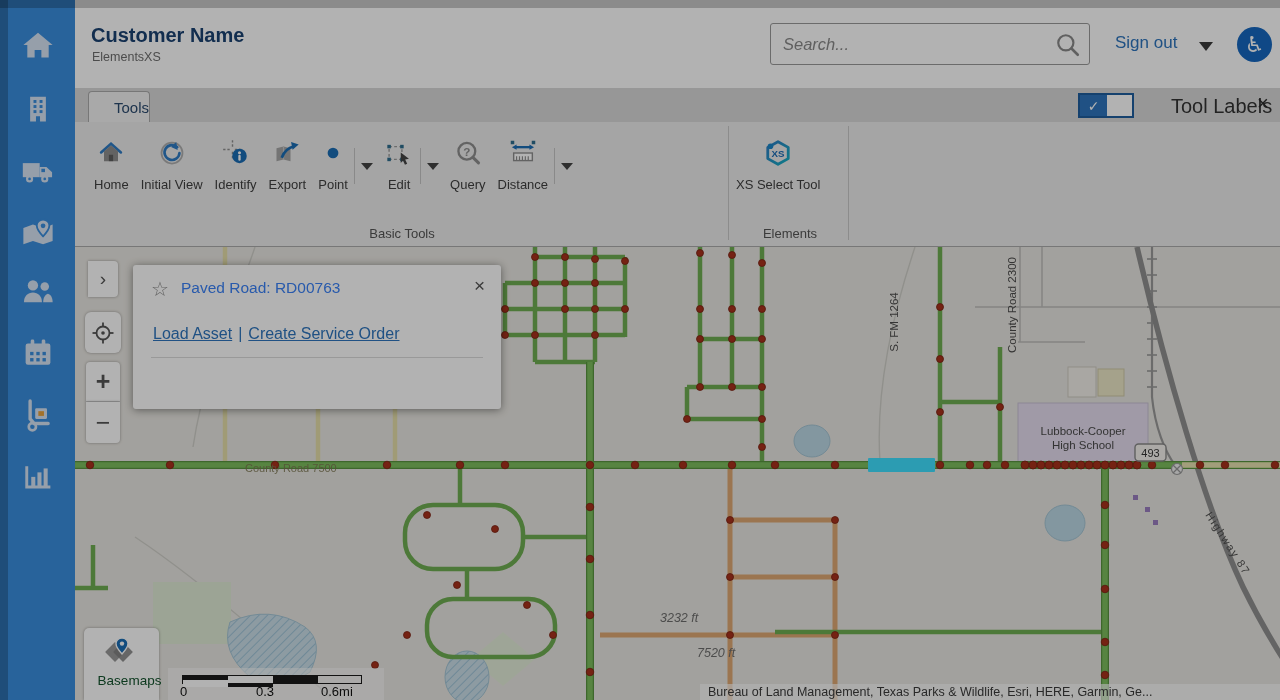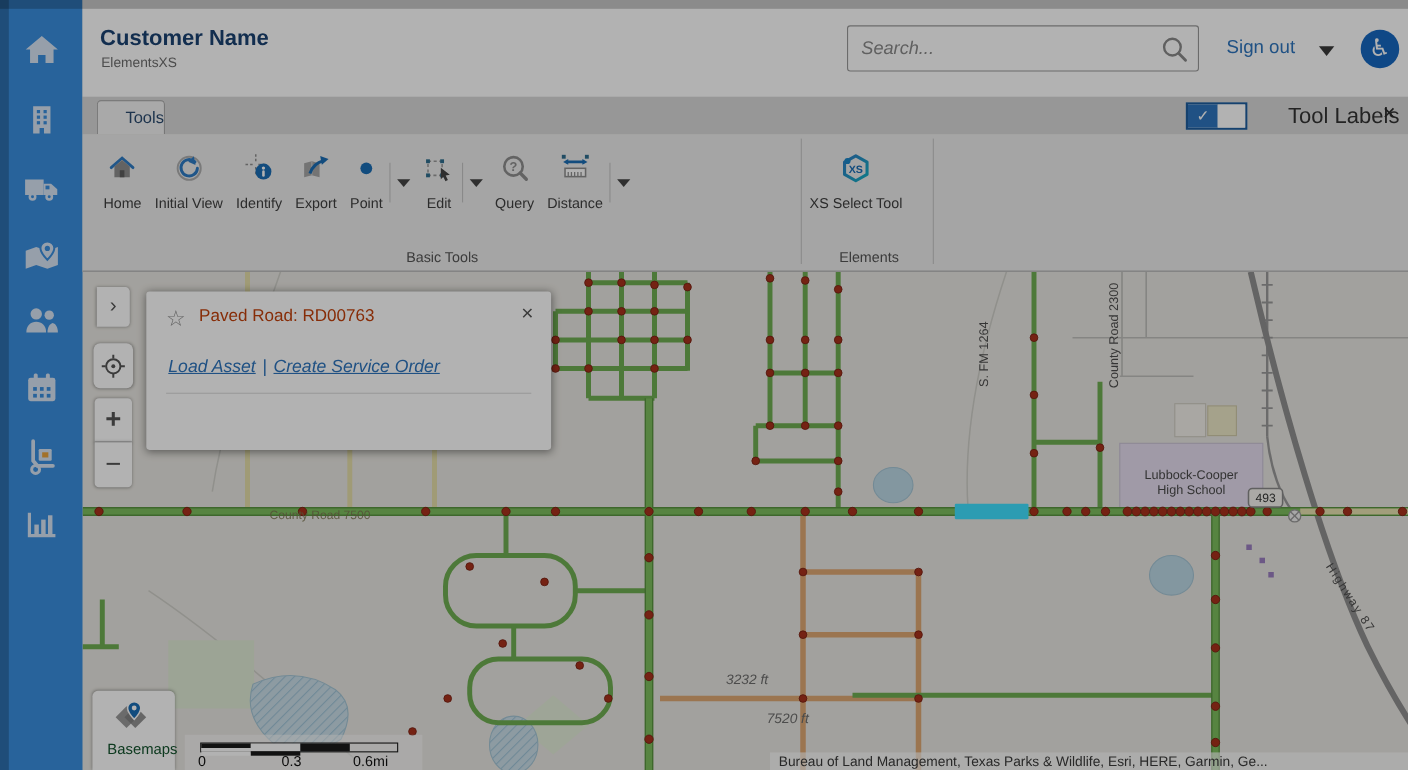--- a/index.html
+++ b/index.html
@@ -46,23 +46,23 @@
   .grp-label { position:absolute; top:104px; transform:translateX(-50%); font-size:13px; color:#555;text-align:right; }
   .grp-sep { position:absolute; top:4px; bottom:6px; width:1px; background:#C9C9C9; }
   .xs-tool { position:absolute; left:655px; top:12px;text-align:right; }
 
   
   .map-canvas { position:absolute; left:75px; top:247px; width:1205px; height:453px; z-index:1; }
 
   
   .popup { position:absolute; left:133px; top:265px; width:368px; height:144px; background:#FFFFFF; border-radius:3px; box-shadow:0 1px 8px rgba(0,0,0,.45); z-index:10; }
   .popup-star { position:absolute; left:18px; top:12px; font-size:20px; color:#8F8F8F; cursor:pointer; }
-  .popup-title { position:absolute; left:48px; top:14px; font-size:15.5px; color:#c2410c; }
+  .popup-title { position:absolute; left:48px; top:14px; font-size:15.5px; color:#3b82f6; }
   .popup-close { position:absolute; right:16px; top:10px; font-size:19px; color:#555; cursor:pointer; }
-  .popup-row1 { position:absolute; left:20px; top:60px; font-size:16px;font-style:italic; }
+  .popup-row1 { position:absolute; left:20px; top:60px; font-size:16px; }
   .popup-row2 { position:absolute; left:20px; top:104px; font-size:15px; }
   .plink { color:#2E75BD; text-decoration:underline; cursor:pointer; }
   .psep1 { color:#2E75BD; margin:0 6px; }
   .psep2 { color:#B8B8B8; margin:0 8px; }
   .popup-div { position:absolute; left:18px; right:18px; top:92px; height:1px; background:#DCDCDC; }
 
   
   .mapbtn { position:absolute; background:#FFFFFF; box-shadow:0 0 3px rgba(0,0,0,.35); display:flex; align-items:center; justify-content:center; color:#555; cursor:pointer; z-index:8; }
   .btn-expand { left:88px; top:261px; width:30px; height:36px; border-radius:0 4px 4px 0; font-size:19px; }
   .btn-locate { left:85px; top:312px; width:36px; height:41px; border-radius:6px; }

